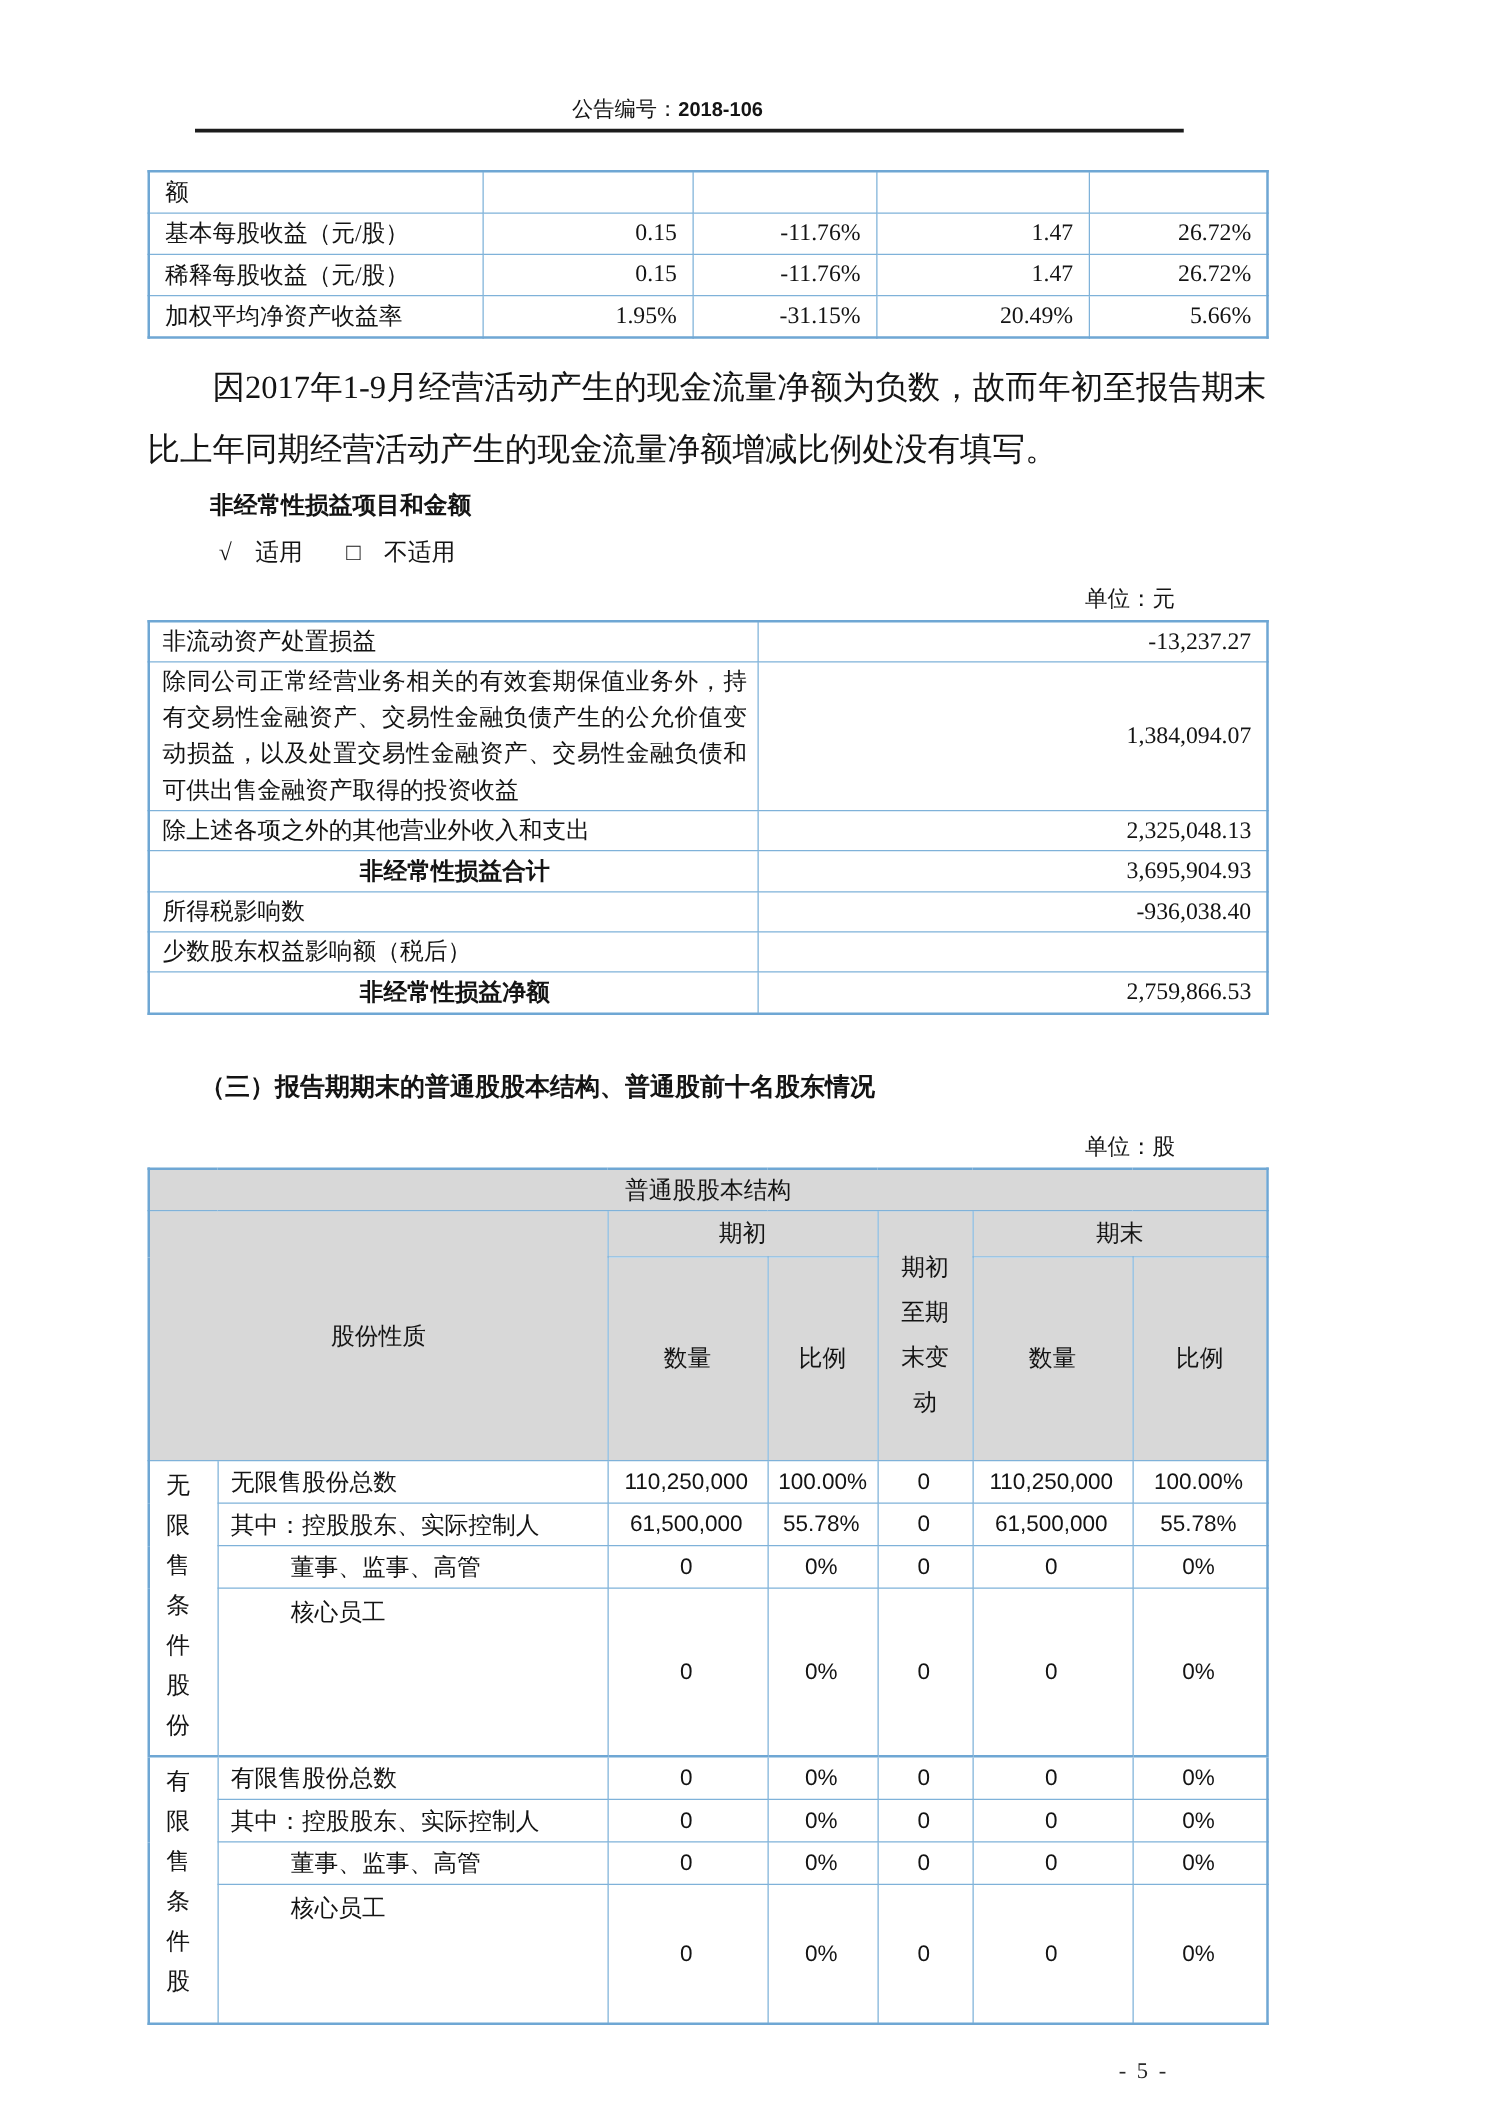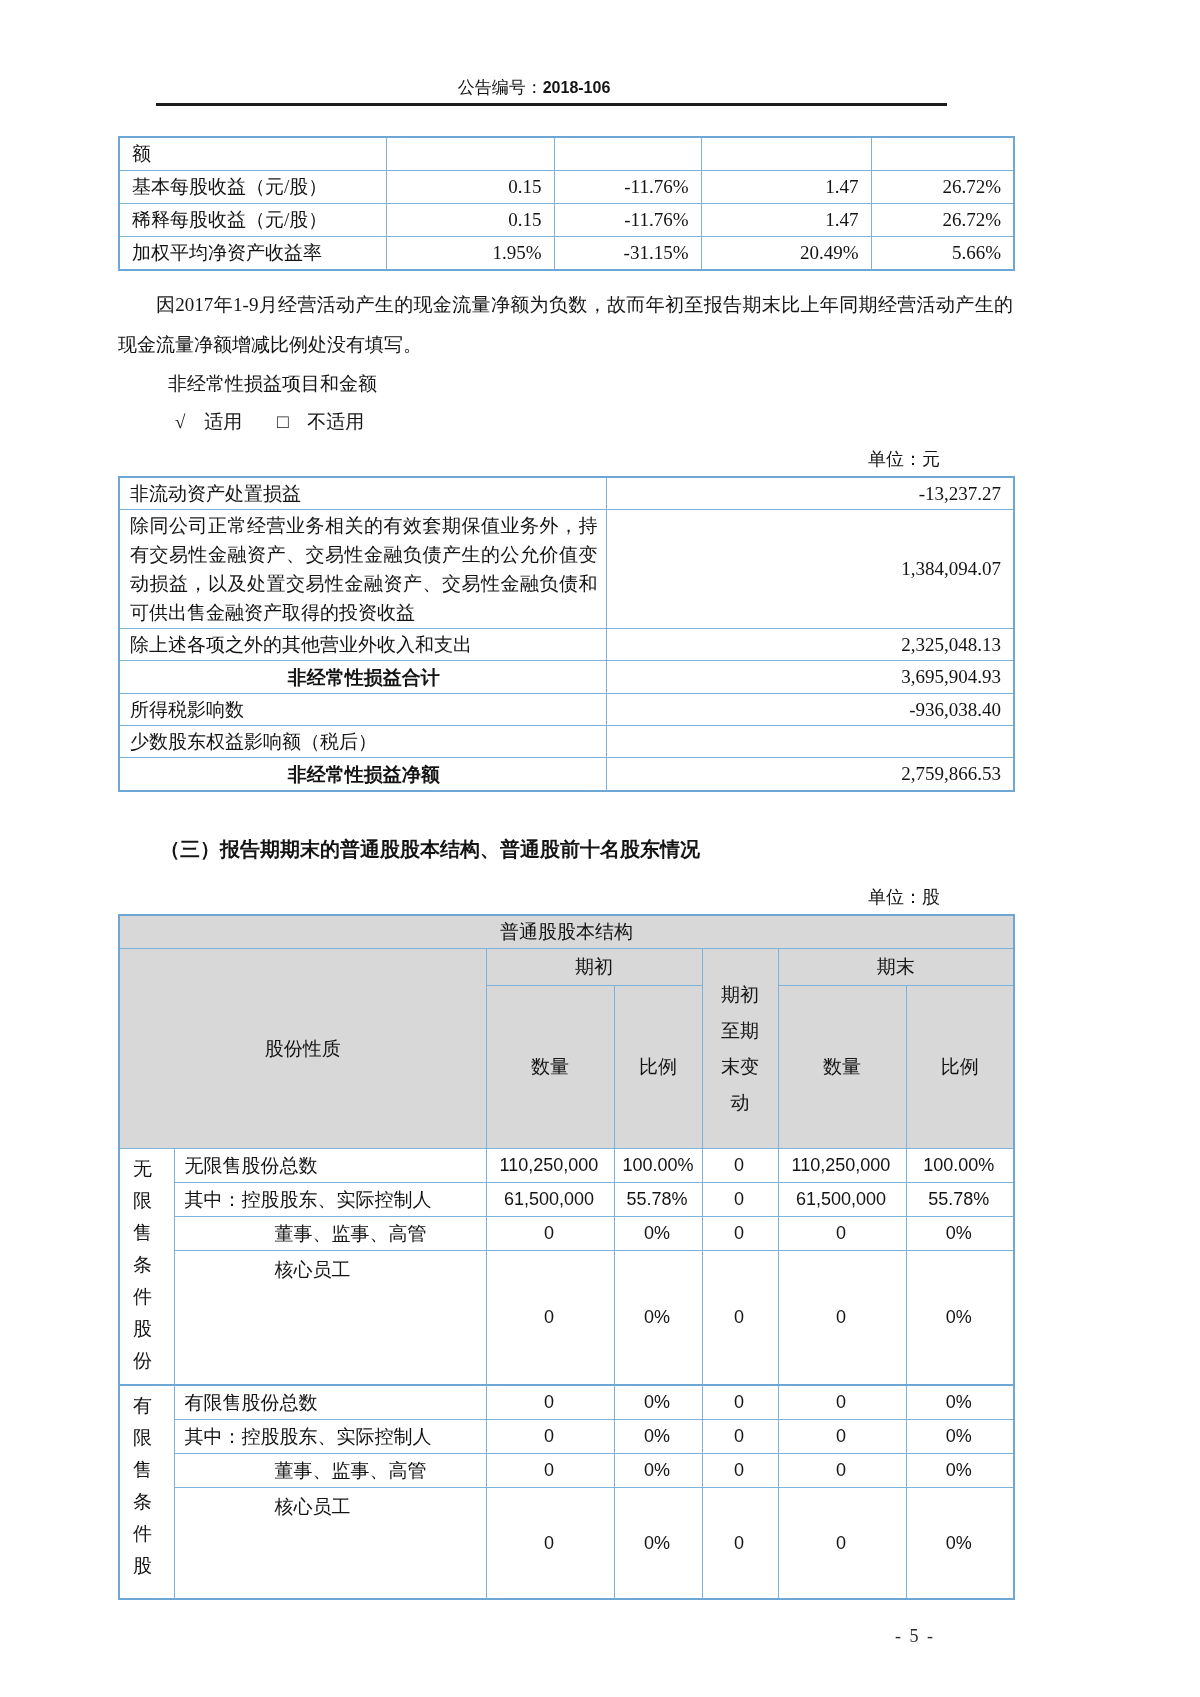--- a/index.html
+++ b/index.html
@@ -18,23 +18,23 @@
   table, table td{border:1px solid #7fb2d9;}
   table{border:2px solid #6fa7d4;}
   td{padding:1px 8px;overflow:hidden;}
   .hdr{background:#d8d8d8;font-weight:700;text-align:center;}
   .amt{text-align:right;padding-right:12px;}
   
   .t1{margin-top:30px;}
   .t1 td{height:30px;}
   .t1 .lbl{padding-left:12px;}
   
-  .para{margin:14px 0 0 0;font-size:19px;line-height:40px;text-align:justify;text-indent:2em;}
-  
-  .h-nr{margin:6px 0 0 50px;font-size:19px;font-weight:400;font-family:"Liberation Sans","DejaVu Sans",sans-serif;}
+  .para{margin:14px 0 0 0;font-size:26px;line-height:50px;text-align:justify;text-indent:2em;}
+  
+  .h-nr{margin:6px 0 0 50px;font-size:19px;font-weight:700;font-family:"Liberation Sans","DejaVu Sans",sans-serif;}
   .chkrow{margin:12px 0 0 57px;font-size:19px;height:24px;}
   .chkrow .mk{display:inline-block;margin-right:14px;}
   .chkrow .lb{display:inline-block;margin-right:30px;}
   .unit{margin-top:14px;text-align:right;padding-right:73px;font-size:18px;height:24px;}
   .t2{margin-top:5px;}
   .t2 td{height:28px;}
   .t2 td.hdr{height:30px;}
   .t2 .item{padding-left:10px;line-height:29px;text-align:justify;}
   .t2 tr.sum td{height:30px;}
   .t2 tr.sum .item{text-align:center;font-weight:700;}
@@ -44,21 +44,21 @@
   
   .t3{margin-top:5px;}
   .t3 td{height:31px;}
   .t3 .num{font-family:"Liberation Sans","DejaVu Sans",sans-serif;font-size:18px;text-align:center;padding-right:10px;}
   .t3 td.title{height:30px;}
   .t3 td.h2{height:34px;}
   .t3 td.h3{height:160px;}
   .t3 td.chgcell{word-break:break-all;line-height:36px;padding:1px 16px;vertical-align:middle;}
   .t3 td.vcell{word-break:break-all;line-height:32px;vertical-align:top;padding:4px 13px;background:#ffffff;}
   .t3 .lbl{padding-left:10px;}
-  .t3 .ind{padding-left:100px;}
+  .t3 .ind{padding-left:58px;}
   .t3 tr.tall1 td{height:126px;}
   .t3 tr.tall2 td{height:103px;}
   .t3 td.vtop{vertical-align:top;padding-top:6px;}
   .t3 tr.gsep td{border-top:2px solid #6fa7d4;}
   .t3 td.hdr2{background:#d8d8d8;font-weight:400;text-align:center;vertical-align:middle;}
   
   .pagenum{margin-top:26px;text-align:right;padding-right:78px;font-size:18px;color:#2a2a2a;letter-spacing:2px;}
 </style>
 </head>
 <body>

